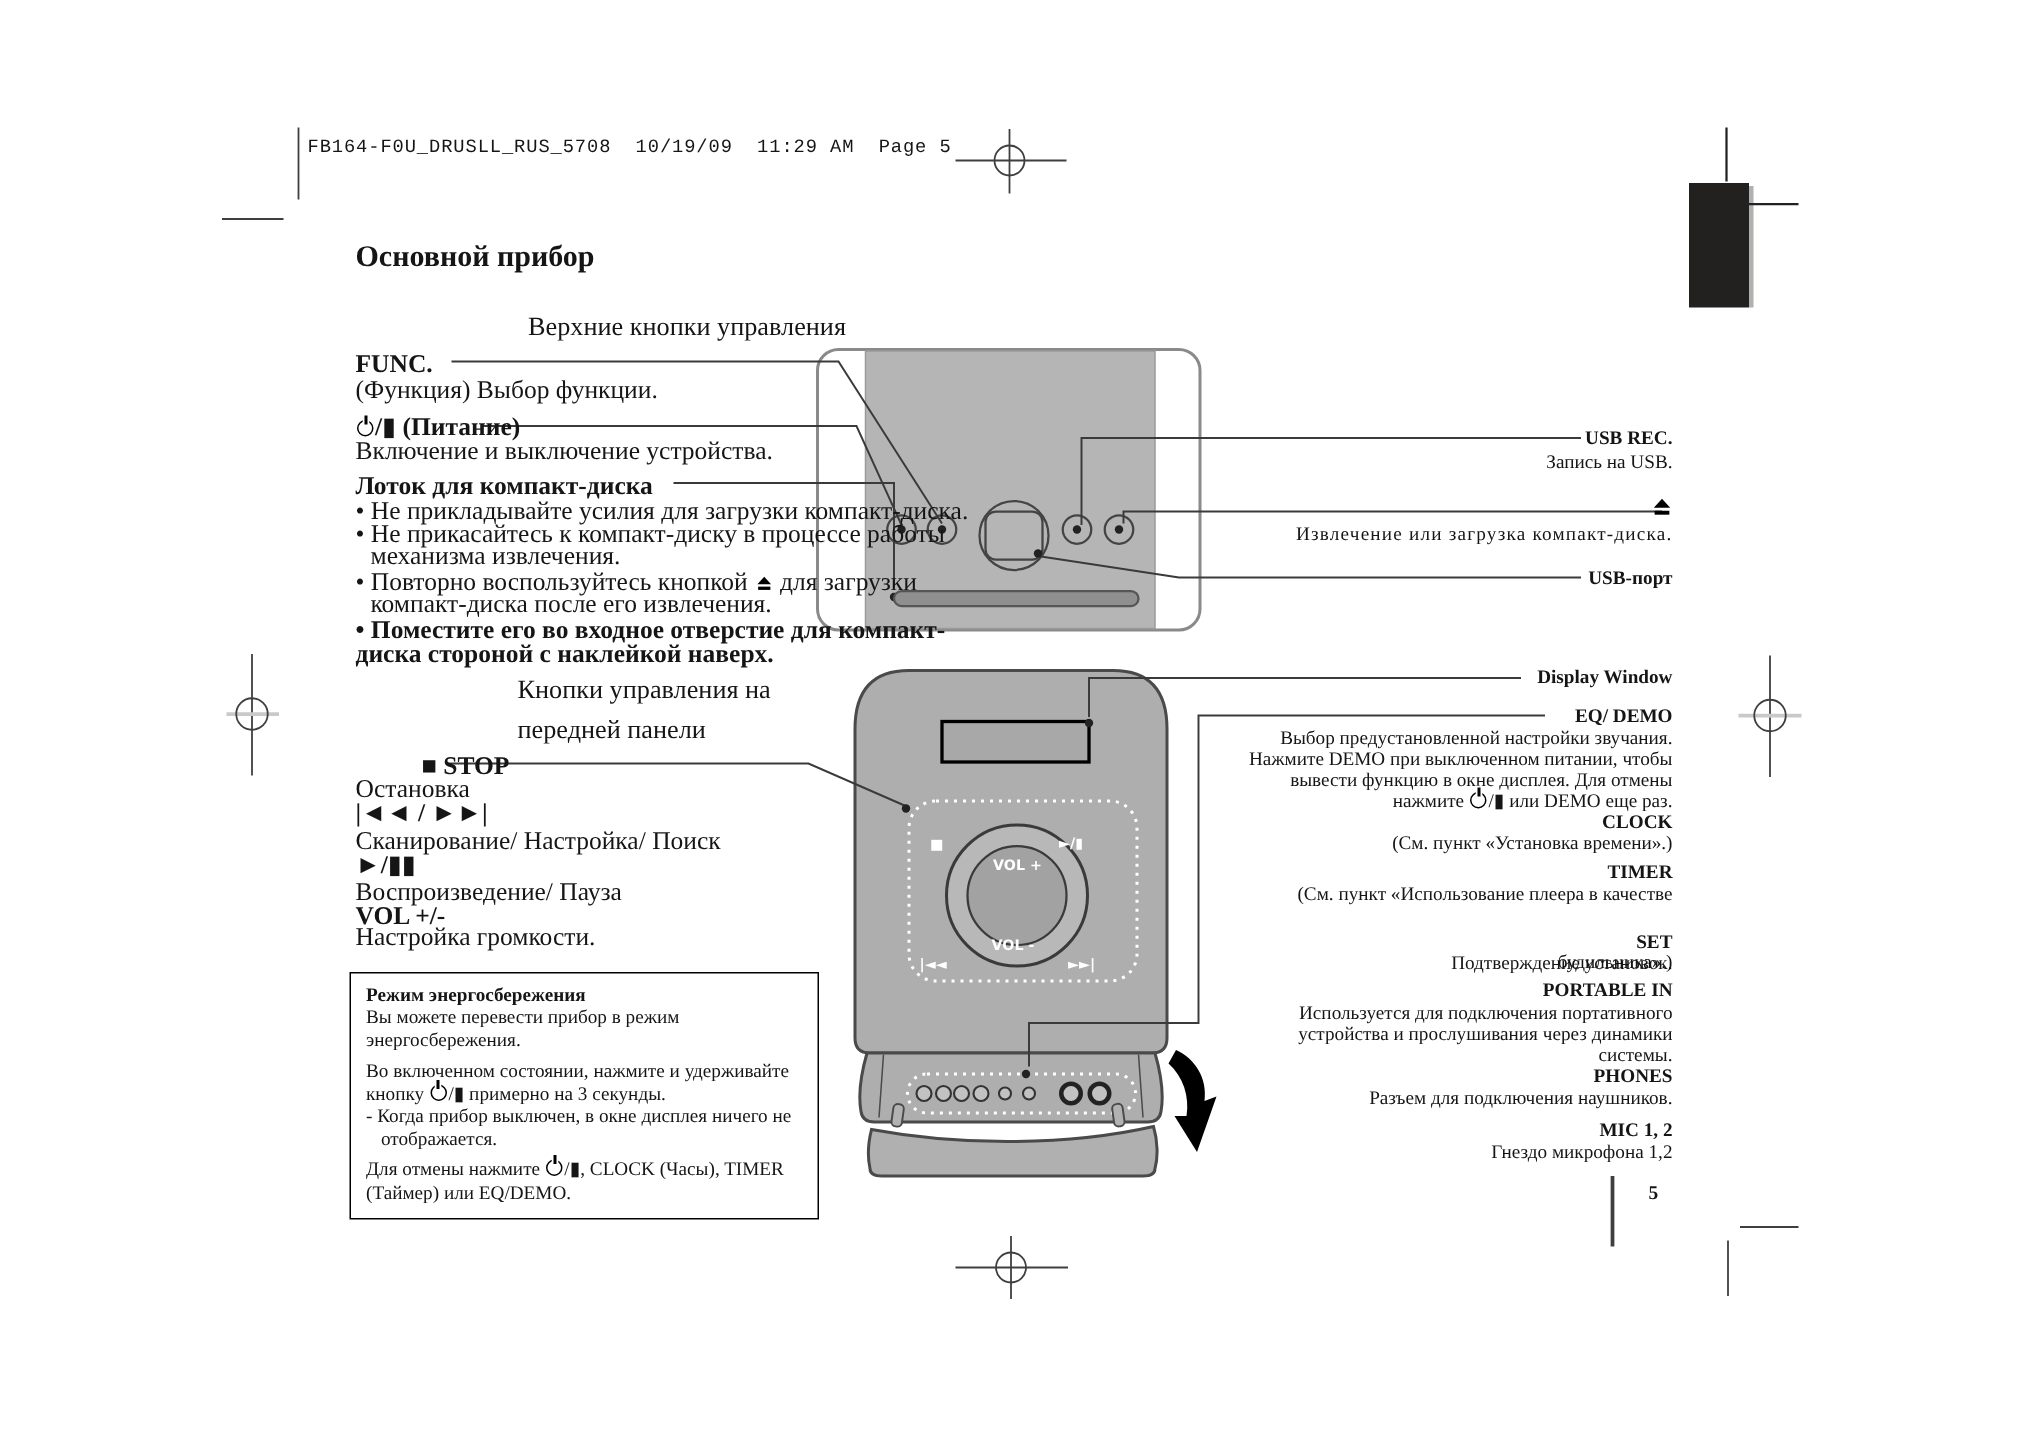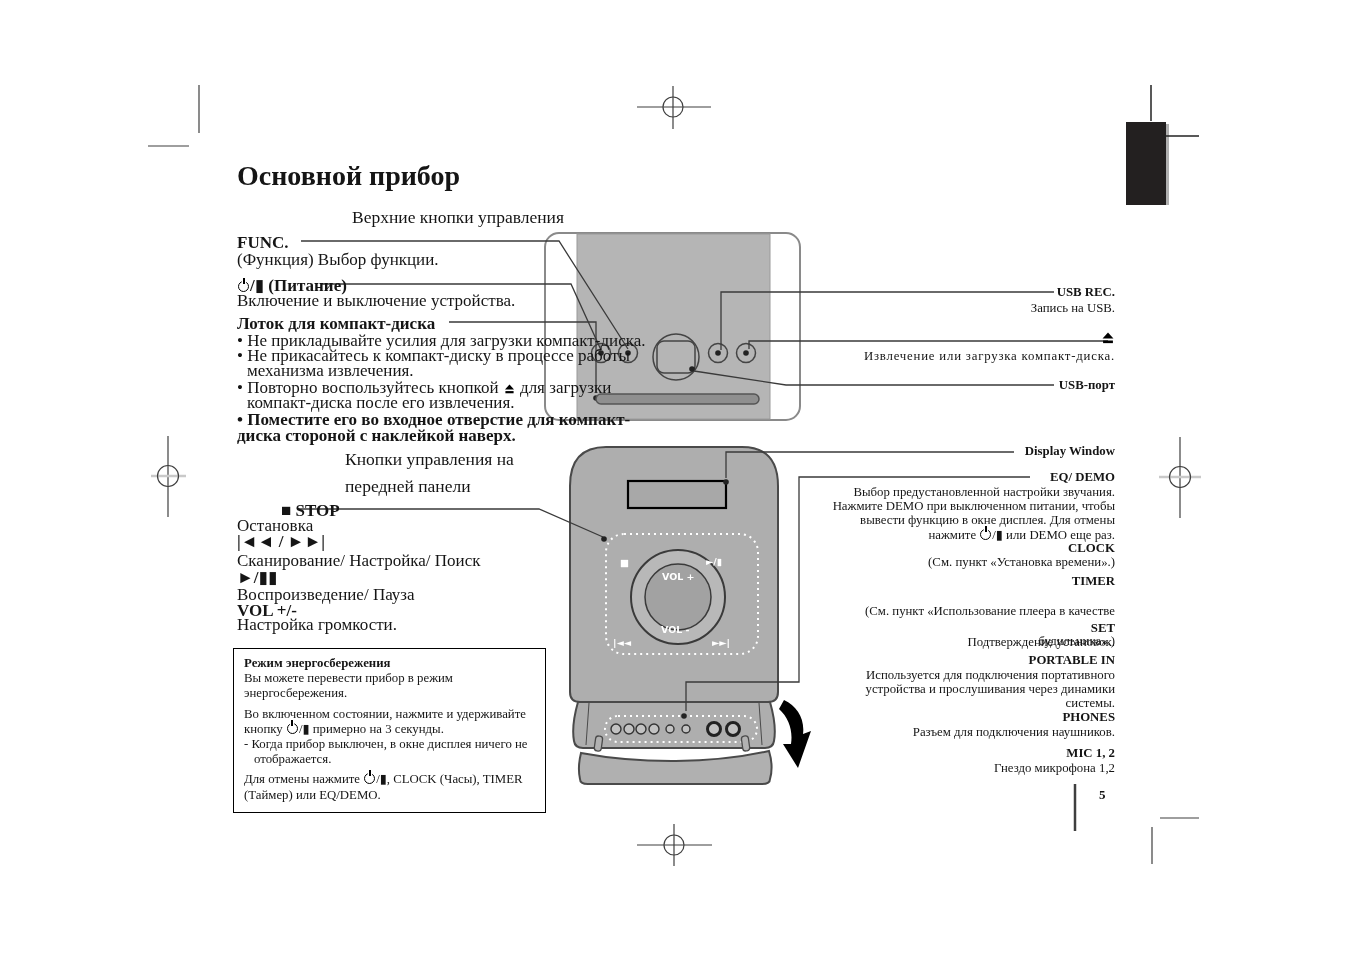--- a/index.html
+++ b/index.html
@@ -4,21 +4,21 @@
 <style>
   html,body{margin:0;padding:0;background:#fff;}
   #page{position:relative;width:1351px;height:954px;background:#ffffff;overflow:hidden;
         font-family:"Liberation Serif","DejaVu Sans",serif;color:#151515;}
   #artwork{position:absolute;left:0;top:0;pointer-events:none;}
   .lln{position:absolute;white-space:nowrap;font-size:17px;}
   .rln{position:absolute;right:236px;text-align:right;white-space:nowrap;font-size:12.8px;}
   .b{font-weight:bold;}
   .hdr{position:absolute;left:205px;top:91px;font-family:"Liberation Mono","DejaVu Sans Mono",monospace;
        font-size:12.5px;letter-spacing:0.6px;white-space:pre;}
-  .pagetitle{position:absolute;left:237px;top:160px;font-size:28px;font-weight:bold;}
+  .pagetitle{position:absolute;left:237px;top:160px;font-size:20px;font-weight:bold;}
   .sectitle{position:absolute;font-size:17.5px;white-space:nowrap;}
   .pnum{position:absolute;left:1099px;top:787px;font-size:13px;font-weight:bold;}
   .power-icon{display:inline-block;width:9px;height:9px;border:1.5px solid #000;border-radius:50%;
        position:relative;top:1px;margin:0 1px;}
   .power-icon::after{content:"";position:absolute;left:50%;top:-4px;transform:translateX(-50%);
        width:2px;height:6px;background:#000;box-shadow:0 0 0 1.2px #fff;}
   .eject-svg{position:relative;top:1px;margin:0 1px;}
   #energy-box{position:absolute;left:233px;top:648px;width:293px;border:1.5px solid #000;
        padding:7px 8px 9px 10px;font-size:12.8px;line-height:15.2px;}
   .gap{height:5px;}
@@ -126,20 +126,21 @@
 
     <g stroke="#3a3a3a" stroke-width="1.3" fill="none">
       <path d="M297,509 H539 L603,537"></path>
       <path d="M1014,452 H726 V478"></path>
       <path d="M1030,477 H799 V682 H686 V711"></path>
     </g>
     <circle cx="604" cy="539" r="2.8" fill="#222"></circle>
     <circle cx="726" cy="482" r="2.8" fill="#222"></circle>
   </svg>
 
+  <div class="hdr">FB164-F0U_DRUSLL_RUS_5708  10/19/09  11:29 AM  Page 5</div>
   <div class="pagetitle">Основной прибор</div>
   <div class="sectitle" style="left:352px;top:207px;">Верхние кнопки управления</div>
 
   <div class="lln b" style="left:237px;top:233px;">FUNC.</div>
   <div class="lln" style="left:237px;top:250px;">(Функция) Выбор функции.</div>
   <div class="lln b" style="left:237px;top:275px;"><span class="power-icon"></span><span>/▮ (Питание)</span></div>
   <div class="lln" style="left:237px;top:291px;">Включение и выключение устройства.</div>
   <div class="lln b" style="left:237px;top:314px;text-align:right;">Лоток для компакт-диска</div>
   <div class="lln" style="left:237px;top:331px;">• Не прикладывайте усилия для загрузки компакт-диска.</div>
   <div class="lln" style="left:237px;top:346px;">• Не прикасайтесь к компакт-диску в процессе работы</div>
@@ -189,21 +190,21 @@
 
   <div class="rln b" style="top:444px;">Display Window</div>
   <div class="rln b" style="top:470px;">EQ/ DEMO</div>
   <div class="rln" style="top:485px;">Выбор предустановленной настройки звучания.</div>
   <div class="rln" style="top:499px;">Нажмите DEMO при выключенном питании, чтобы</div>
   <div class="rln" style="top:513px;">вывести функцию в окне дисплея. Для отмены</div>
   <div class="rln" style="top:527px;"><span>нажмите </span><span class="power-icon"></span><span>/▮ или DEMO еще раз.</span></div>
   <div class="rln b" style="top:541px;">CLOCK</div>
   <div class="rln" style="top:555px;">(См. пункт «Установка времени».)</div>
   <div class="rln b" style="top:574px;">TIMER</div>
-  <div class="rln" style="top:589px;margin-top:15px;">(См. пункт «Использование плеера в качестве</div>
+  <div class="rln" style="top:589px;">(См. пункт «Использование плеера в качестве</div>
   <div class="rln" style="top:634px;">будильника».)</div>
   <div class="rln b" style="top:621px;">SET</div>
   <div class="rln" style="top:635px;">Подтверждение установок.</div>
   <div class="rln b" style="top:653px;">PORTABLE IN</div>
   <div class="rln" style="top:668px;">Используется для подключения портативного</div>
   <div class="rln" style="top:682px;">устройства и прослушивания через динамики</div>
   <div class="rln" style="top:696px;">системы.</div>
   <div class="rln b" style="top:710px;">PHONES</div>
   <div class="rln" style="top:725px;">Разъем для подключения наушников.</div>
   <div class="rln b" style="top:746px;">MIC 1, 2</div>

